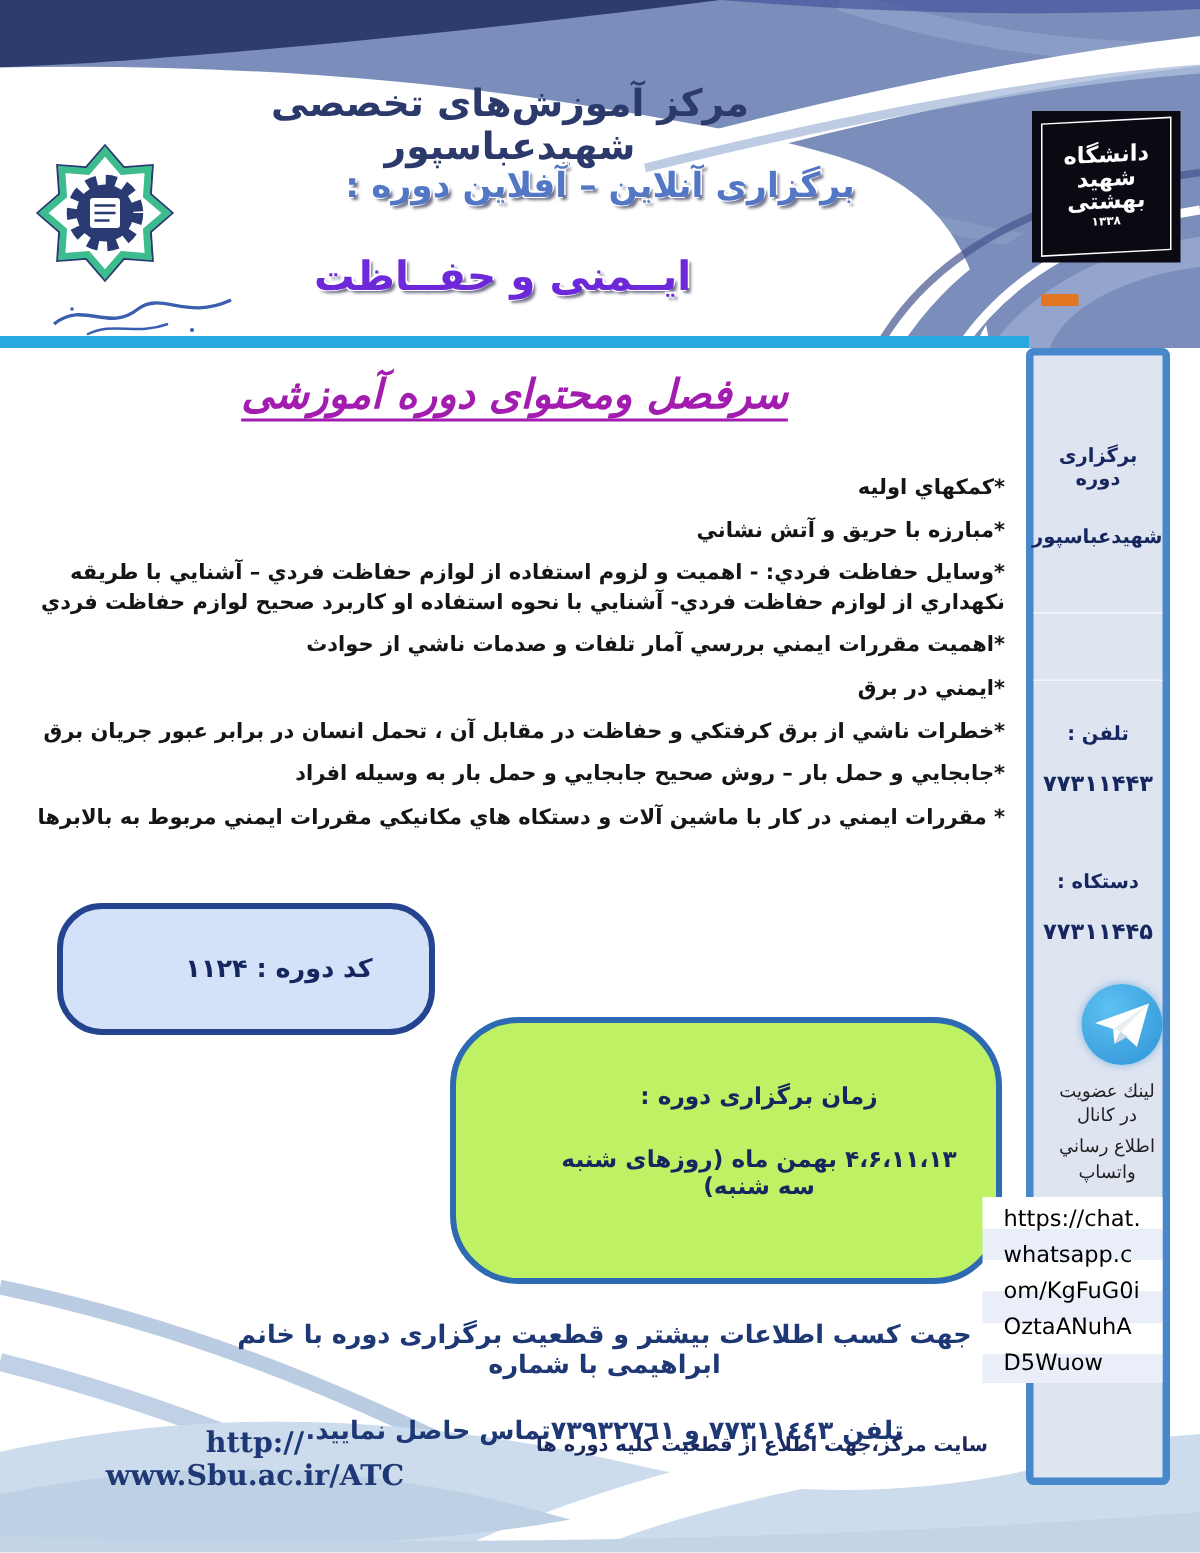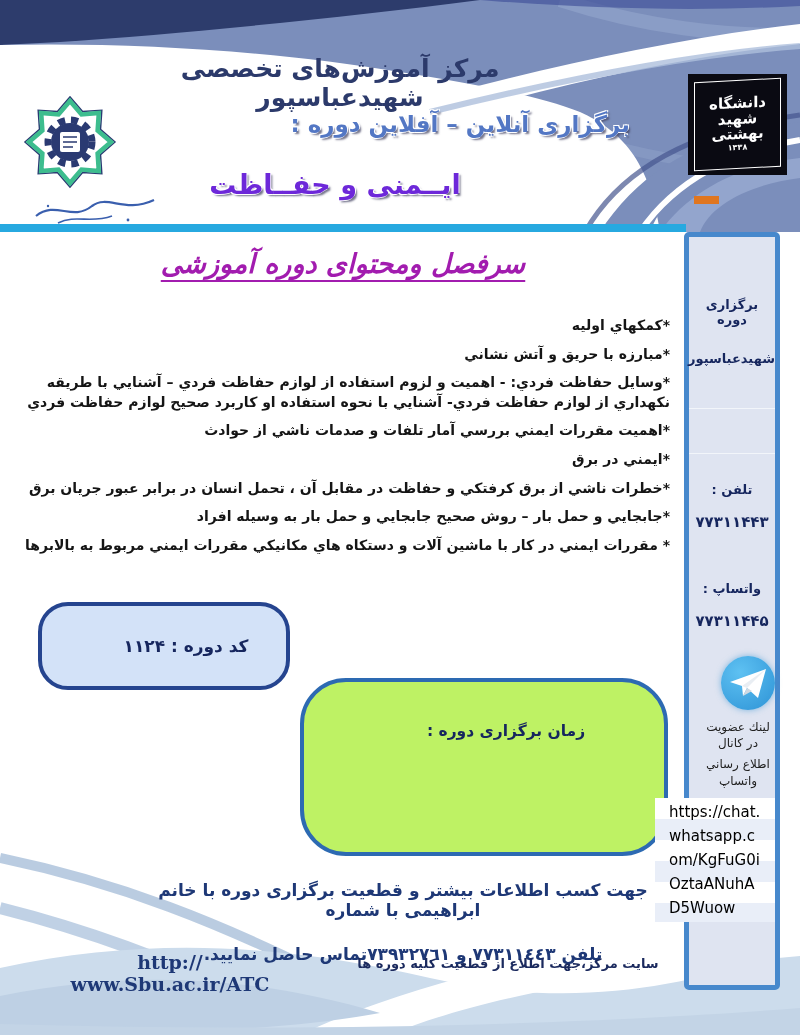--- a/index.html
+++ b/index.html
@@ -3,21 +3,21 @@
 <meta charset="utf-8">
 <style>
   html,body{margin:0;padding:0;background:#e8e8e8;}
   .page{position:relative;width:800px;height:1035px;margin:0 auto;background:#ffffff;
         overflow:hidden;font-family:"DejaVu Sans",sans-serif;}
   .abs{position:absolute;}
   
   .header-bg{position:absolute;left:0;top:0;z-index:1;}
   .org-title{left:130px;top:54px;width:420px;text-align:center;z-index:3;
              font-size:25px;font-weight:bold;color:#2c3a6b;direction:rtl;}
-  .subtitle{left:170px;top:111px;width:460px;z-index:3;
+  .subtitle{left:170px;top:111px;width:460px;text-align:center;z-index:3;
             font-size:23px;font-weight:bold;color:#5377c4;direction:rtl;
             text-shadow:-1px -1px 0 #fff,1px -1px 0 #fff,-1px 1px 0 #fff,2px 2px 2px rgba(70,70,100,.75);}
   .course-name{left:200px;top:169px;width:270px;text-align:center;z-index:3;
                font-size:27px;font-weight:bold;color:#6d28d9;direction:rtl;
                text-shadow:-1px -1px 0 #fff,1px -1px 0 #fff,-1px 1px 0 #fff,2px 2px 2px rgba(70,70,100,.75);}
   .cyan-bar{left:0;top:224px;width:686px;height:8px;background:#27a9e0;z-index:4;}
   .center-logo{left:22px;top:94px;z-index:3;}
   .signature{left:28px;top:192px;z-index:3;}
   .uni-logo{left:688px;top:74px;width:99px;height:101px;background:#0a0a12;z-index:3;
             display:flex;align-items:center;justify-content:center;}
@@ -134,20 +134,21 @@
     <div class="b">*ايمني در برق</div>
     <div class="b">*خطرات ناشي از برق كرفتكي و حفاظت در مقابل آن ، تحمل انسان در برابر عبور جريان برق</div>
     <div class="b">*جابجايي و حمل بار – روش صحيح جابجايي و حمل بار به وسيله افراد</div>
     <div class="b">* مقررات ايمني در كار با ماشين آلات و دستكاه هاي مكانيكي مقررات ايمني مربوط به بالابرها</div>
   </div>
 
   <div class="abs pill code-pill">کد دوره : ۱۱۲۴</div>
 
   <div class="abs pill sched-pill">
     <div class="line1">زمان برگزاری دوره :</div>
+    <div class="line2">۴،۶،۱۱،۱۳ بهمن ماه (روزهای شنبه سه شنبه)</div>
   </div>
 
   <svg class="footer-bg" width="800" height="207" viewBox="0 0 207 207" preserveAspectRatio="none" style="width:800px;height:207px" viewbox-ignore="">
   </svg>
   <svg class="footer-bg" width="800" height="207" viewBox="0 0 800 207">
     <path d="M0,30 C120,55 220,95 330,150" stroke="#a9bfd9" stroke-width="10" fill="none" opacity="0.8"></path>
     <path d="M0,55 C110,80 200,115 300,165" stroke="#ffffff" stroke-width="6" fill="none"></path>
     <path d="M0,80 C100,105 190,140 280,185" stroke="#b9cce2" stroke-width="12" fill="none" opacity="0.9"></path>
     <path d="M0,140 C160,105 300,120 430,150 C570,182 690,160 800,118 L800,207 L0,207 Z" fill="#ccdcec"></path>
     <path d="M300,207 C420,150 600,110 800,92 L800,128 C620,143 470,172 390,207 Z" fill="#ffffff"></path>
@@ -162,21 +163,21 @@
   <div class="abs site-note">سایت مرکز،جهت اطلاع از قطعیت کلیه دوره ها</div>
   <div class="abs site-url">http:// www.Sbu.ac.ir/ATC</div>
 
   <div class="abs sidebar">
     <div class="org1">برگزاری دوره</div>
     <div class="org2">شهیدعباسپور</div>
     <div class="sb-div d1"></div>
     <div class="sb-div d2"></div>
     <div class="phl">تلفن :</div>
     <div class="phn">۷۷۳۱۱۴۴۳</div>
-    <div class="fxl">واتساپ :</div>
+    <div class="fxl">دستكاه :</div>
     <div class="fxn">۷۷۳۱۱۴۴۵</div>
     <div class="tg-icon">
       <svg width="54" height="54" viewBox="0 0 54 54">
         <polygon points="9,26 45,13 37,42 26,32 22,40 21,30" fill="#ffffff"></polygon>
         <polygon points="26,32 31,35 22,40" fill="#cfd9e2"></polygon>
         <polygon points="21,30 45,13 26,32" fill="#e9eef3"></polygon>
       </svg>
     </div>
     <div class="cap">لينك  عضويت در كانال</div>
     <div class="cap cap2">اطلاع رساني واتساپ</div>

